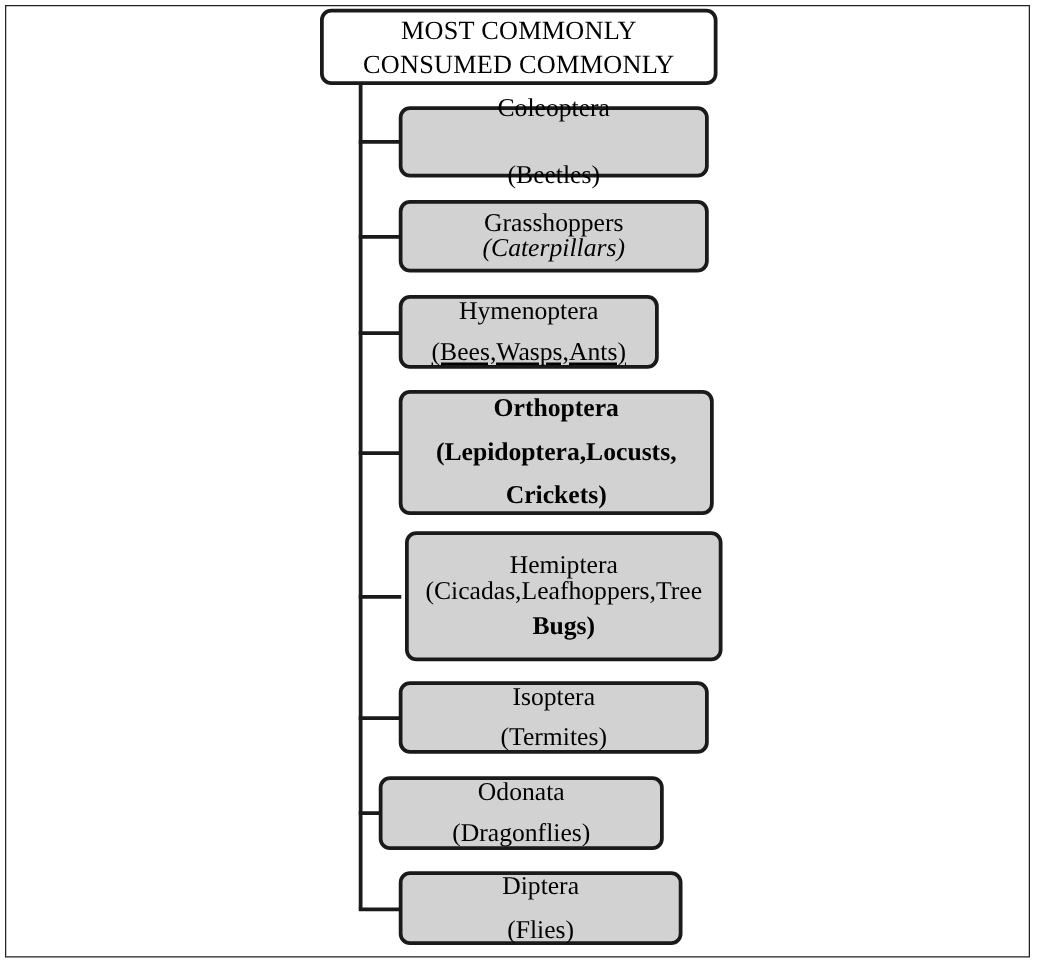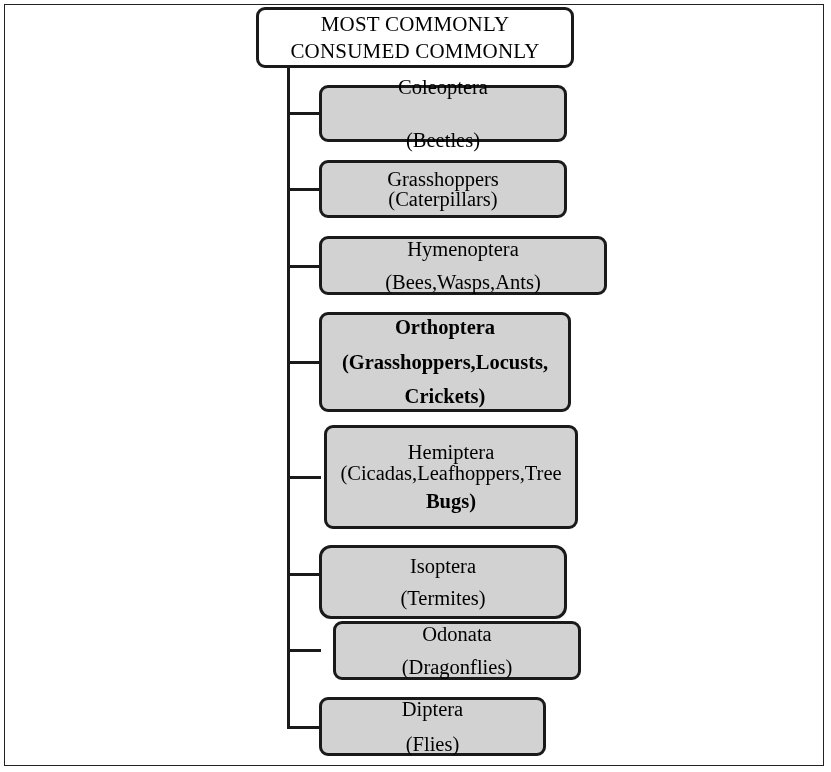--- a/index.html
+++ b/index.html
@@ -95,46 +95,46 @@
   <div class="branch" style="left:287px; top:649px; width:34px;"></div>
   <div class="branch" style="left:287px; top:726px; width:34px;"></div>
 
   <div class="node child" style="left:319px; top:85px; width:248px; height:57px;gap:20px;">
     <div class="line">Coleoptera</div>
     <div class="line" style="margin-top:12px;">(Beetles)</div>
   </div>
 
   <div class="node child" style="left:319px; top:160px; width:248px; height:58px;">
     <div class="line">Grasshoppers</div>
-    <div class="line" style="">(Caterpillars)</div>
+    <div class="line" style="font-style:italic;">(Caterpillars)</div>
   </div>
 
-  <div class="node child" style="left:319px; top:236px; width:288px; height:59px;justify-content:center;">
+  <div class="node child" style="left:319px; top:236px; width:208px; height:59px;justify-content:center;">
     <div class="line">Hymenoptera</div>
-    <div class="line" style="margin-top:12px;">(Bees,Wasps,Ants)</div>
+    <div class="line" style="margin-top:12px;text-decoration:underline;">(Bees,Wasps,Ants)</div>
   </div>
 
   <div class="node child" style="left:319px; top:312px; width:252px; height:100px;font-weight:bold;">
     <div class="line">Orthoptera</div>
-    <div class="line" style="margin-top:14px;">(Grasshoppers,Locusts,</div>
+    <div class="line" style="margin-top:14px;">(Lepidoptera,Locusts,</div>
     <div class="line" style="margin-top:14px;">Crickets)</div>
   </div>
 
   <div class="node child" style="left:324px; top:425px; width:254px; height:104px;">
     <div class="line">Hemiptera</div>
     <div class="line" style="">(Cicadas,Leafhoppers,Tree</div>
     <div class="line" style="margin-top:8px;font-weight:bold;">Bugs)</div>
   </div>
 
-  <div class="node child" style="left:319px; top:545px; width:248px; height:74px;border-radius:12px;">
+  <div class="node child" style="left:319px; top:545px; width:248px; height:58px;">
     <div class="line">Isoptera</div>
     <div class="line" style="margin-top:12px;">(Termites)</div>
   </div>
 
-  <div class="node child" style="left:333px; top:621px; width:248px; height:59px;">
+  <div class="node child" style="left:303px; top:621px; width:228px; height:59px;">
     <div class="line">Odonata</div>
     <div class="line" style="margin-top:12px;">(Dragonflies)</div>
   </div>
 
   <div class="node child" style="left:319px; top:697px; width:227px; height:59px;">
     <div class="line">Diptera</div>
     <div class="line" style="margin-top:14px;">(Flies)</div>
   </div>
 
 </div>

